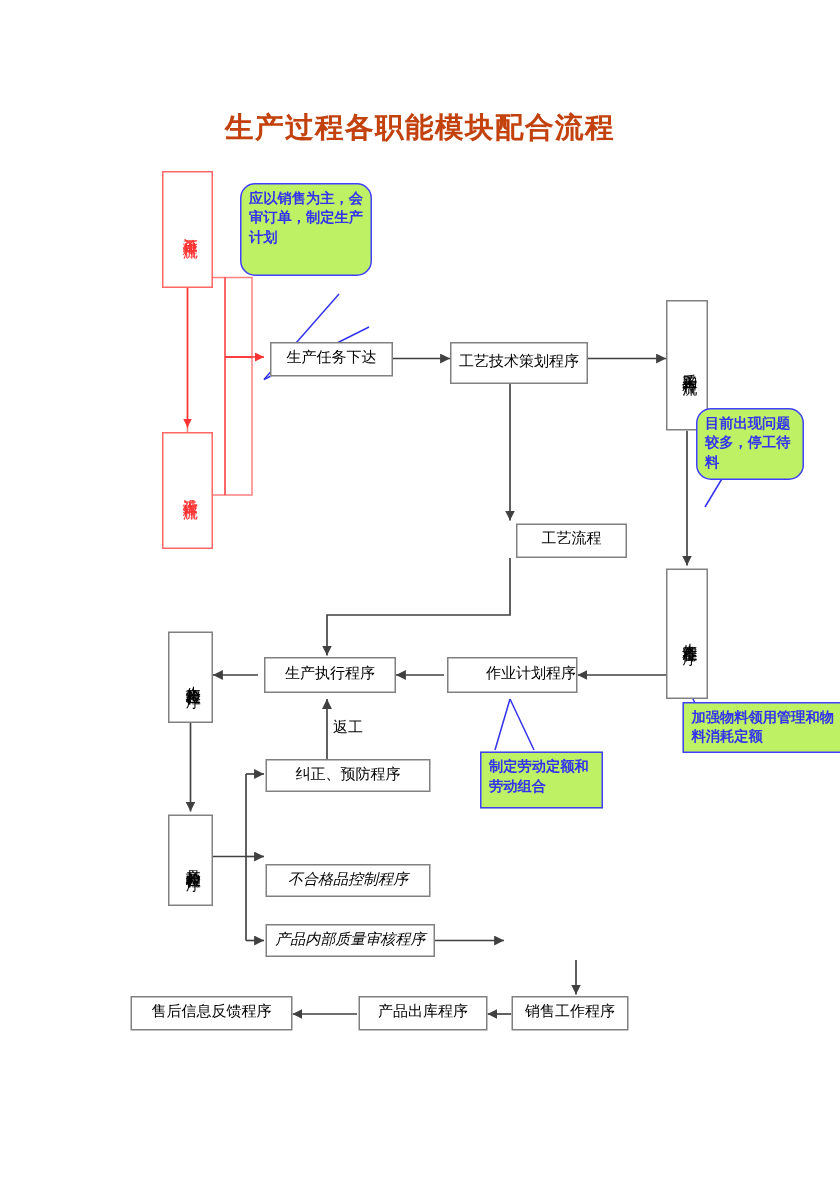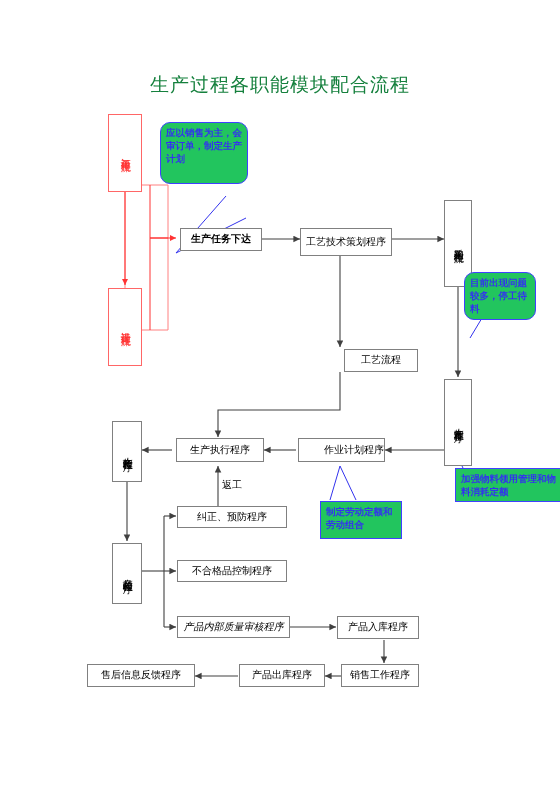--- a/index.html
+++ b/index.html
@@ -11,22 +11,22 @@
     overflow:hidden;
   }
   #canvas{position:absolute;left:0;top:0;width:560px;height:792px;}
   svg.lines{position:absolute;left:0;top:0;width:560px;height:792px;pointer-events:none;}
 
   .title{
     position:absolute;
     left:0;top:72px;width:560px;
     text-align:center;
     font-size:19px;
-    font-weight:normal;
-    color:#15803d;
+    font-weight:bold;
+    color:#c2410c;
     letter-spacing:1px;
   }
 
   .node{
     position:absolute;
     box-sizing:border-box;
     border:1px solid #808080;
     background:#ffffff;
     color:#000;
     font-size:10px;
@@ -45,21 +45,21 @@
   .node.red{
     border:1px solid #ff6666;
     color:#ff3333;
   }
 
   .callout{
     position:absolute;
     box-sizing:border-box;
     border:1px solid #4040ff;
     color:#3333ee;
-    background:#22c55e;
+    background:#bef264;
     font-size:9.5px;
     line-height:1.35;
     padding:4px 5px;
     font-weight:bold;
   }
   .callout.round{border-radius:10px;}
 
   .plainlabel{
     position:absolute;
     font-size:10px;
@@ -151,21 +151,21 @@
   </svg>
 
   <div class="node vert red" style="left:108px;top:114px;width:34px;height:78px;">
     <span>订单工作流程</span>
   </div>
 
   <div class="node vert red" style="left:108px;top:288px;width:34px;height:78px;">
     <span>设计工作流程</span>
   </div>
 
-  <div class="node" style="left:180px;top:228px;width:82px;height:23px;font-weight:bold;">
+  <div class="node" style="left:180px;top:228px;width:82px;height:23px;">
     <span>生产任务下达</span>
   </div>
 
   <div class="node" style="left:300px;top:228px;width:92px;height:28px;">
     <span>工艺技术策划程序</span>
   </div>
 
   <div class="node vert" style="left:444px;top:200px;width:28px;height:87px;">
     <span>采购工作流程</span>
   </div>
@@ -191,31 +191,28 @@
   </div>
 
   <div class="node" style="left:177px;top:506px;width:110px;height:22px;">
     <span>纠正、预防程序</span>
   </div>
 
   <div class="node vert" style="left:112px;top:543px;width:30px;height:61px;">
     <span>产品检验程序</span>
   </div>
 
-  <div class="node" style="left:177px;top:560px;width:110px;height:22px;">
+  <div class="node" style="left:177px;top:576px;width:110px;height:22px;font-style:italic;">
     <span>不合格品控制程序</span>
   </div>
 
   <div class="node" style="left:177px;top:616px;width:113px;height:22px;font-style:italic;">
     <span>产品内部质量审核程序</span>
   </div>
 
-  <div class="node" style="left:337px;top:616px;width:82px;height:23px;">
-    <span>产品入库程序</span>
-  </div>
 
   <div class="node" style="left:341px;top:664px;width:78px;height:23px;">
     <span>销售工作程序</span>
   </div>
 
   <div class="node" style="left:239px;top:664px;width:86px;height:23px;">
     <span>产品出库程序</span>
   </div>
 
   <div class="node" style="left:87px;top:664px;width:108px;height:23px;">

